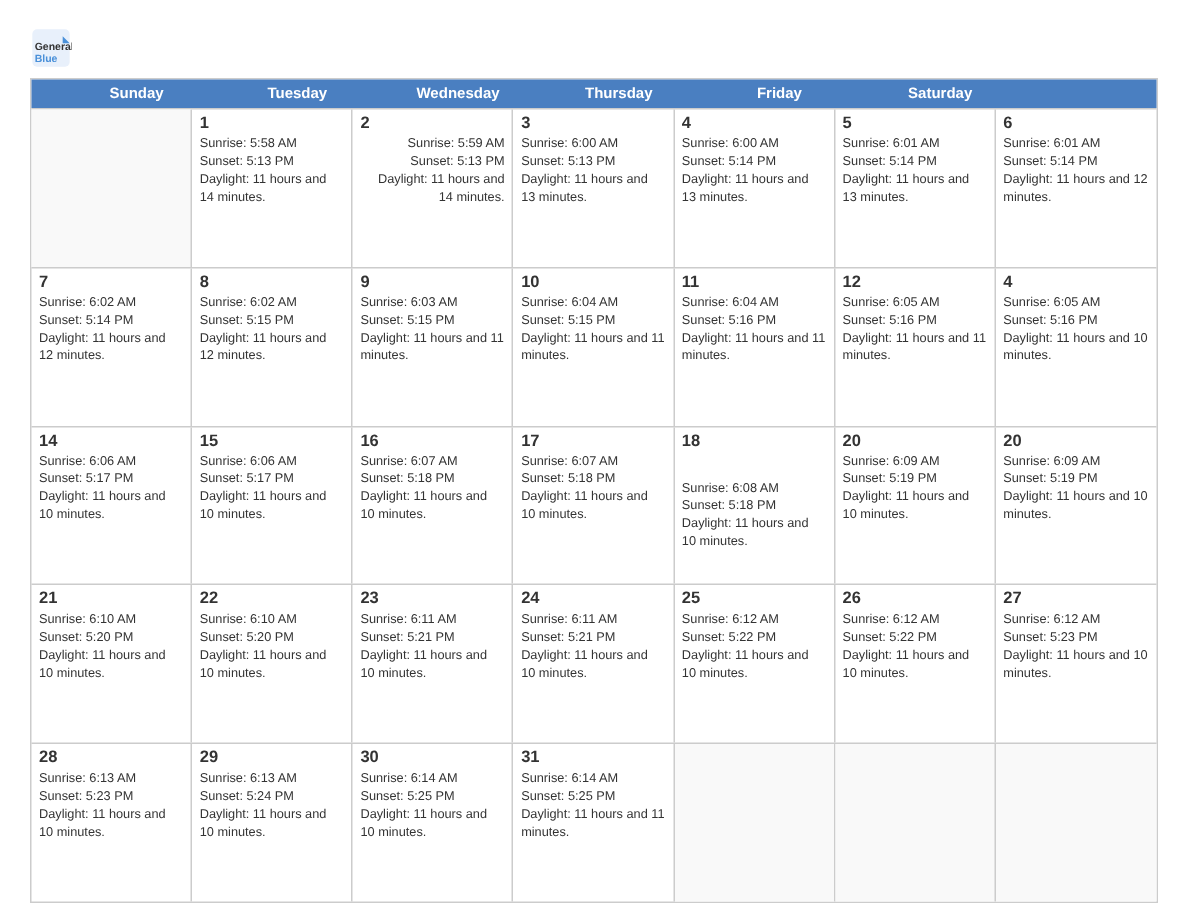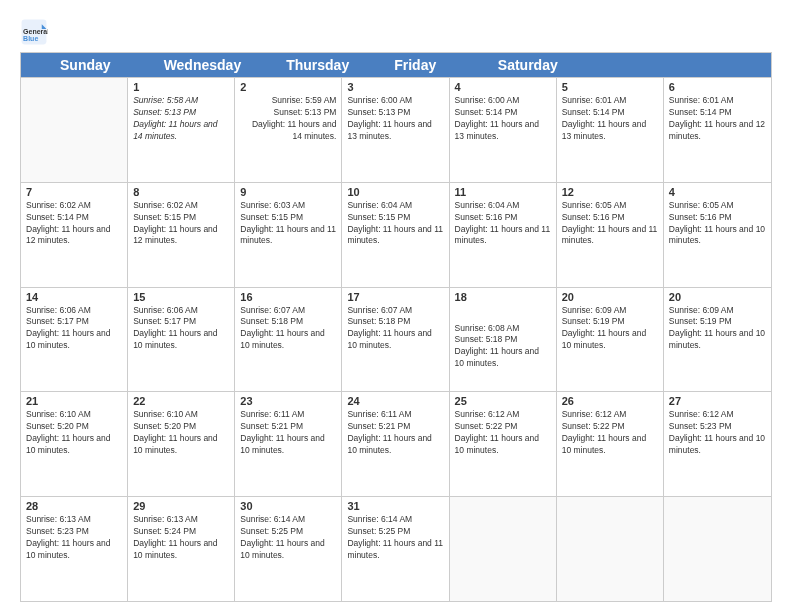--- a/index.html
+++ b/index.html
@@ -58,24 +58,24 @@
       flex-direction: column;
       border: 1px solid #ccc;
     }
     .cal-header {
       display: grid;
       grid-template-columns: repeat(7, 1fr);
       background: #4a7fc1;
     }
     .cal-header-cell {
       color: #fff;
-      font-size: 14px;
+      font-size: 10px;
       font-weight: bold;
       padding: 4px 6px;
-      text-align: left;
+      text-align: center;
       margin-left: 33px;
     }
     .cal-body {
       flex: 1;
       display: flex;
       flex-direction: column;
     }
     .cal-row {
       display: grid;
       grid-template-columns: repeat(7, 1fr);
@@ -127,31 +127,32 @@
     </div>
     <div class="title-block">
       <div class="main-title"></div>
       <div class="subtitle"></div>
     </div>
   </div>
 
   <div class="calendar">
     <div class="cal-header">
     <div class="cal-header-cell">Sunday</div>
+        <div class="cal-header-cell">Tuesday</div>
         <div class="cal-header-cell">Wednesday</div>
         <div class="cal-header-cell">Thursday</div>
         <div class="cal-header-cell">Friday</div>
         <div class="cal-header-cell">Saturday</div>
       </div>
     <div class="cal-body">
     <div class="cal-row">
           <div class="cal-cell empty"></div>
           <div class="cal-cell">
             <div class="cell-day">1</div>
-            <div class="cell-info" style="white-space: pre-line; font-style: italic;">Sunrise: 5:58 AM
+            <div class="cell-info" style="white-space: pre-line;">Sunrise: 5:58 AM
 Sunset: 5:13 PM
 Daylight: 11 hours and 14 minutes.</div>
           </div>
           <div class="cal-cell">
             <div class="cell-day">2</div>
             <div class="cell-info" style="white-space: pre-line; text-align: right;">Sunrise: 5:59 AM
 Sunset: 5:13 PM
 Daylight: 11 hours and 14 minutes.</div>
           </div>
           <div class="cal-cell">

